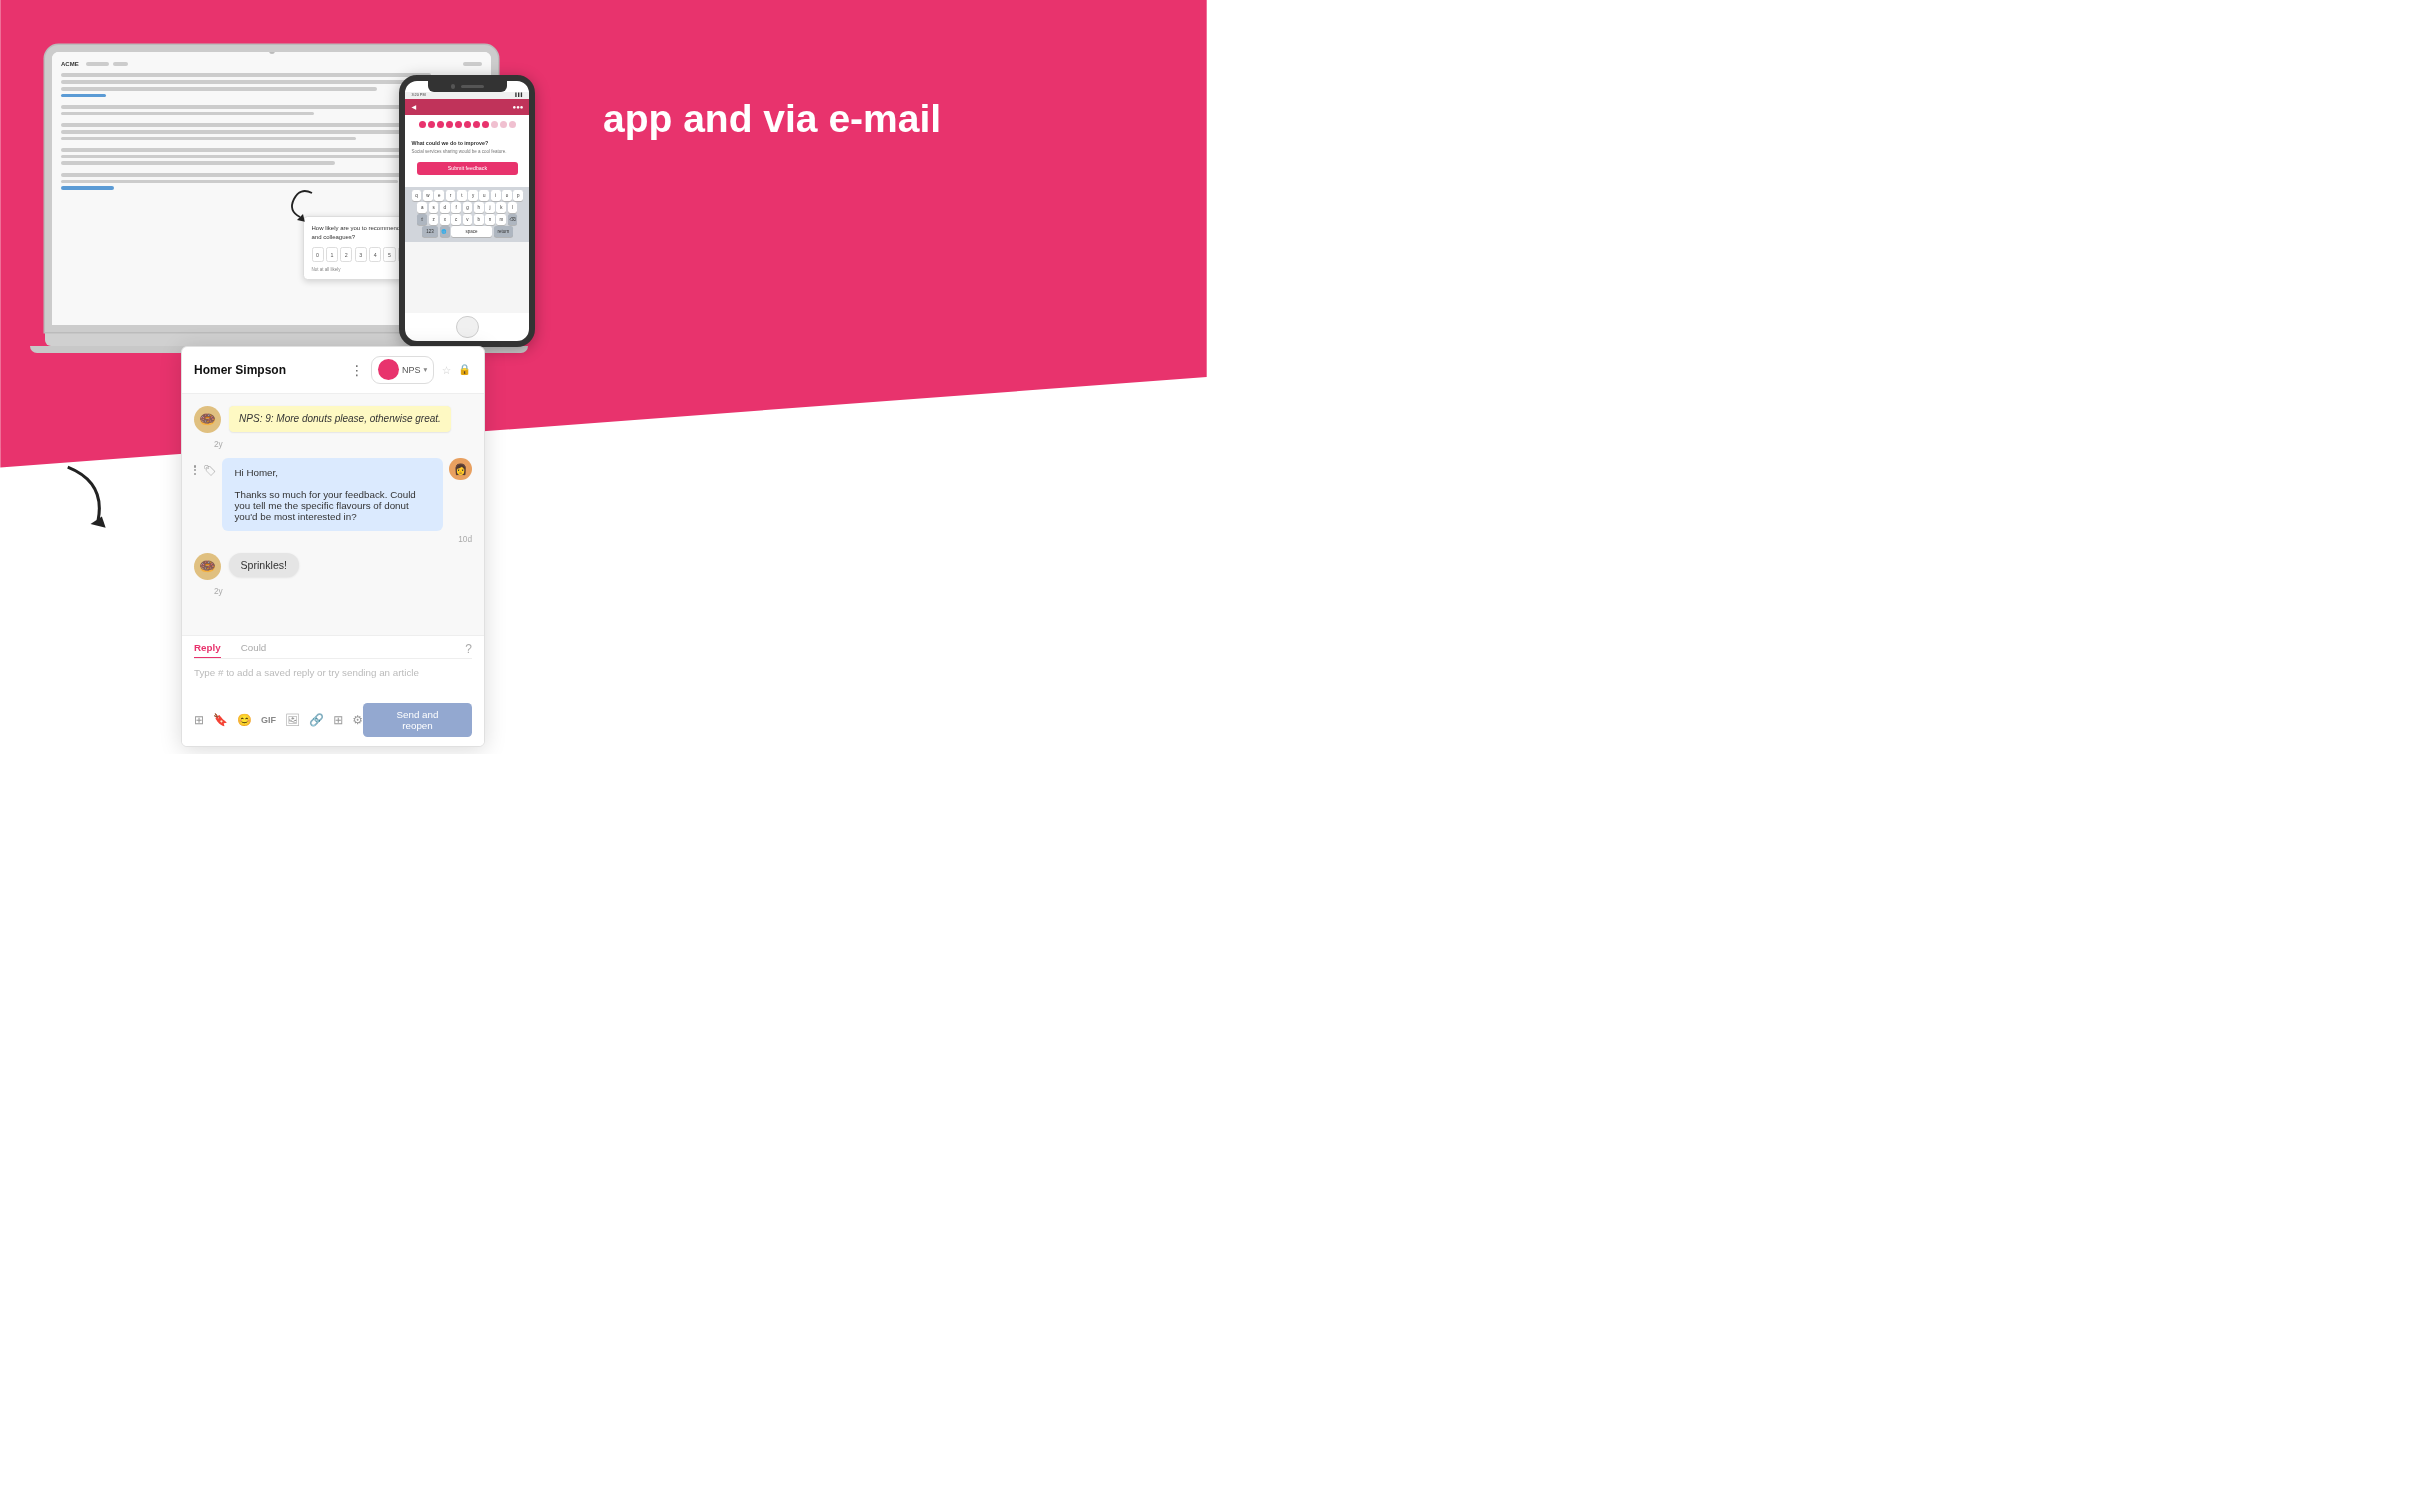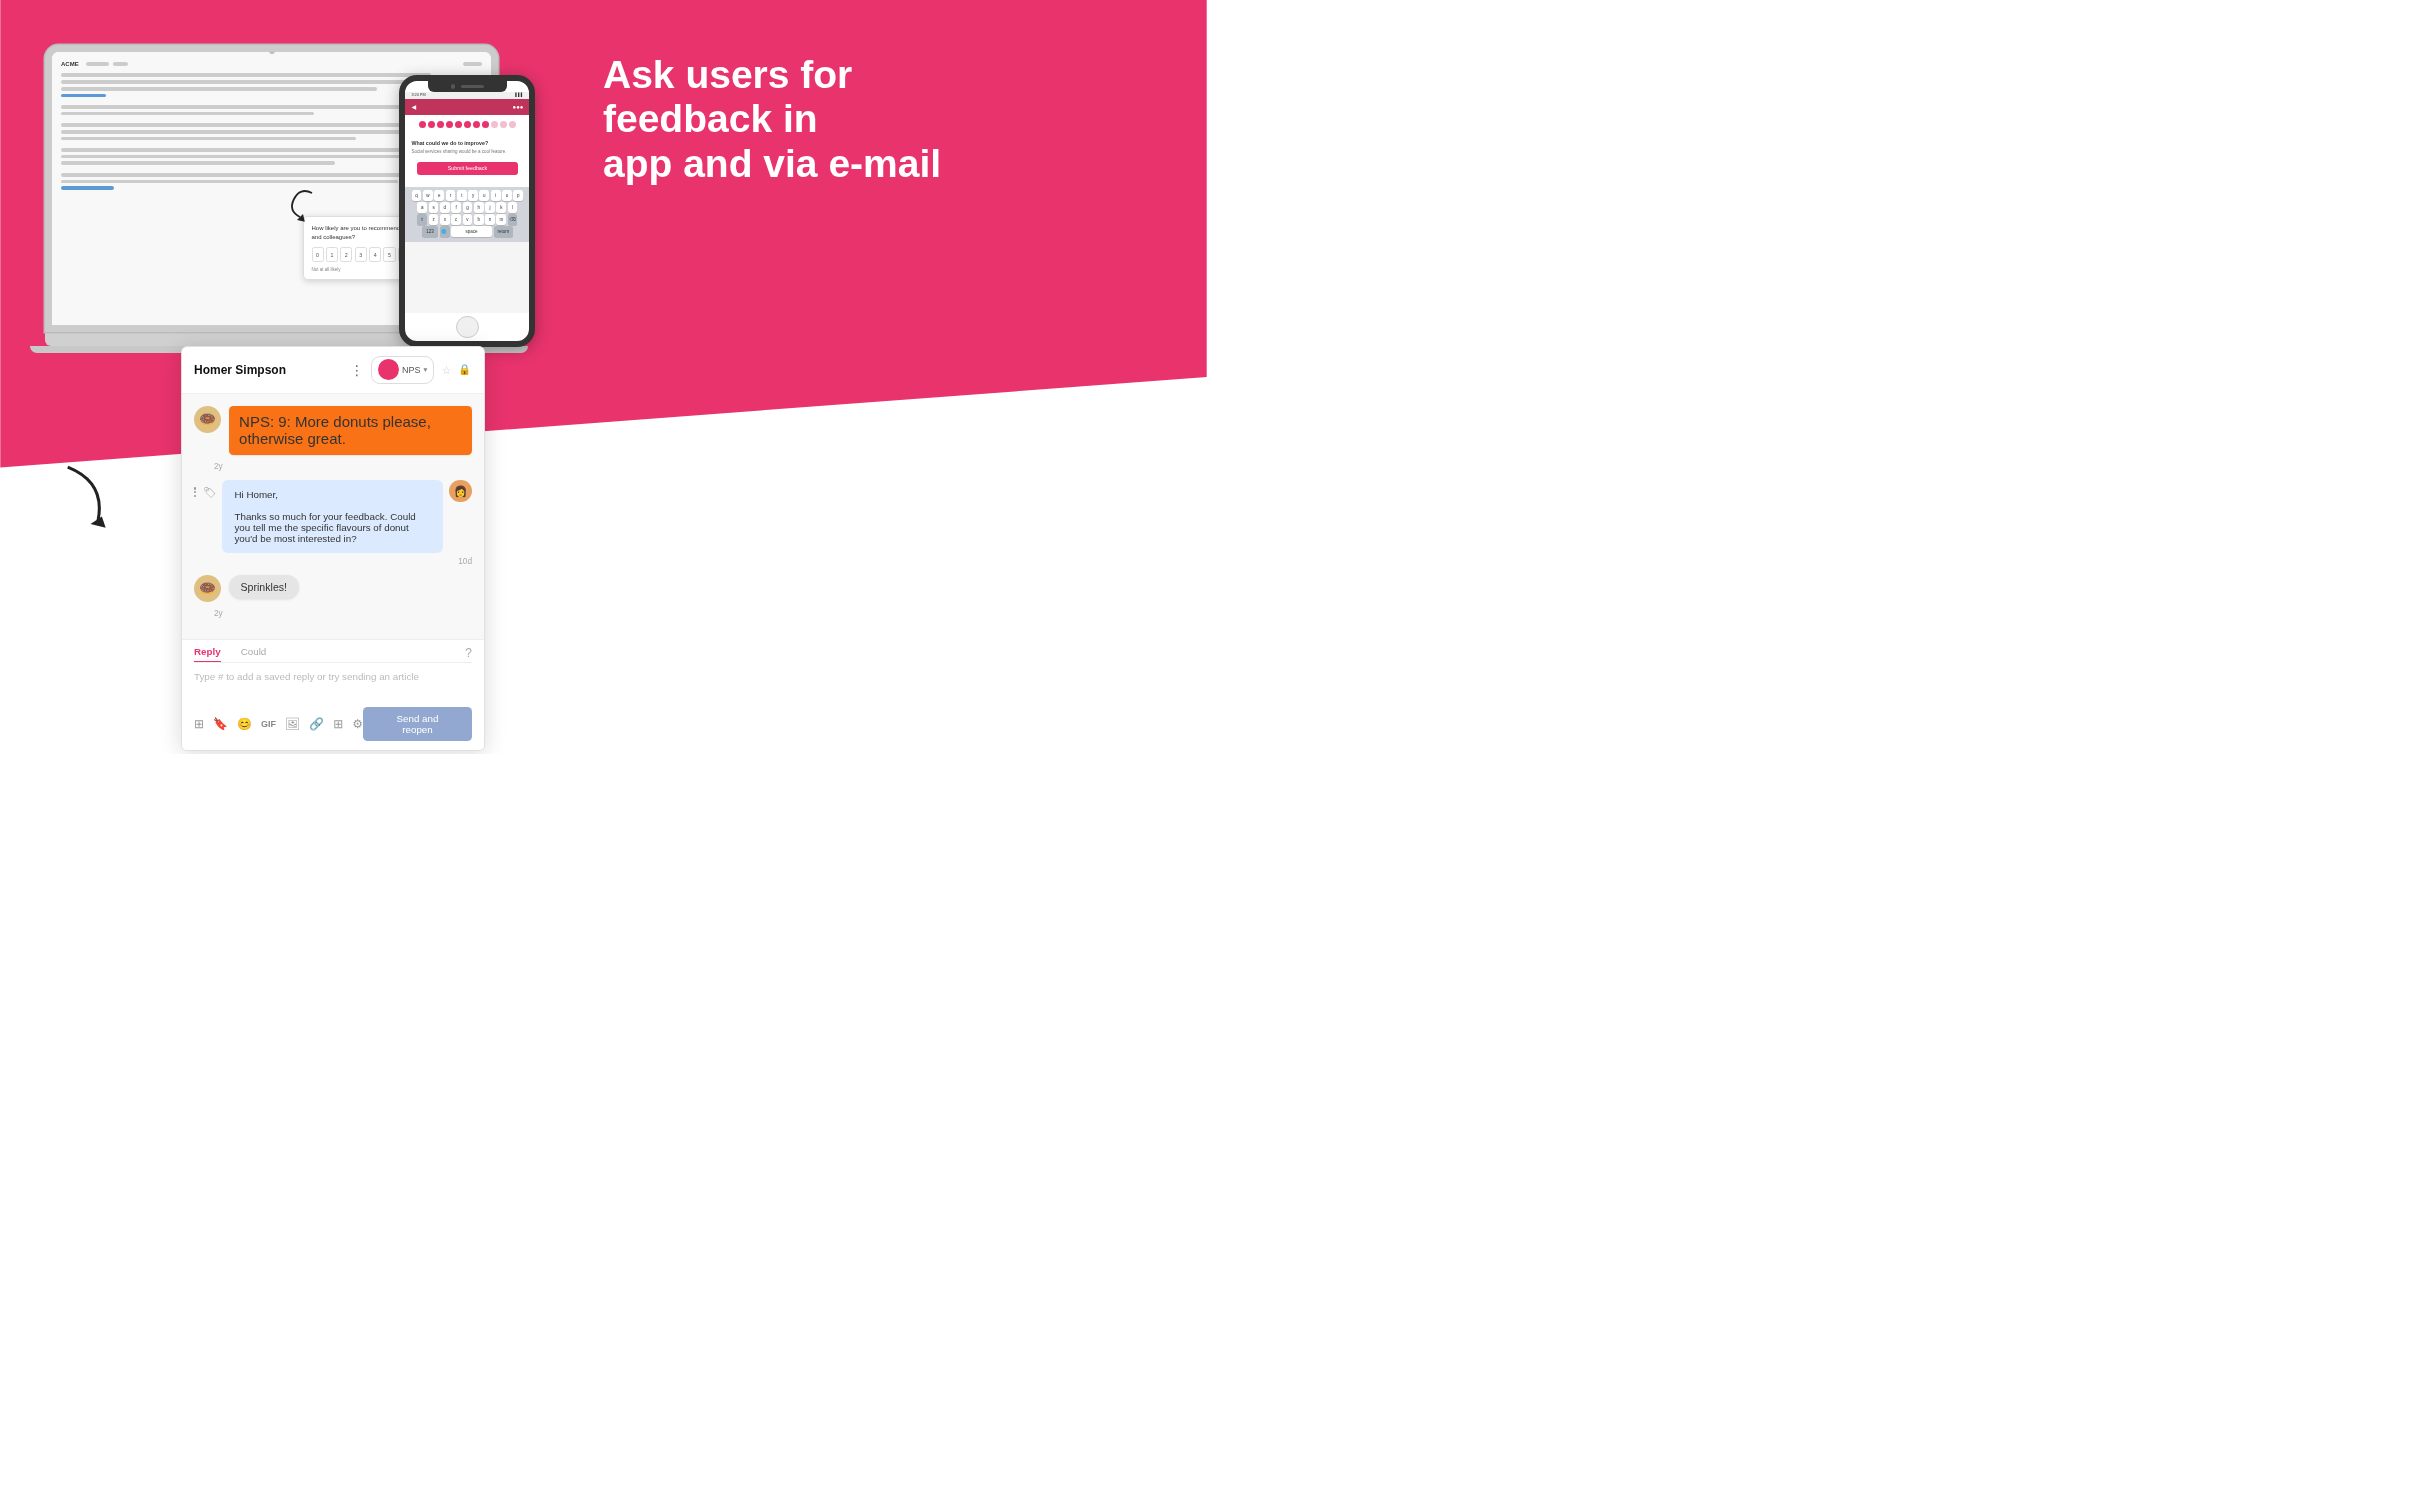--- a/index.html
+++ b/index.html
@@ -384,27 +384,28 @@
       border-radius: 50%;
       background: #e0c080;
       flex-shrink: 0;
       display: flex;
       align-items: center;
       justify-content: center;
       font-size: 13.6px;
       overflow: hidden;
     }
     .msg-bubble {
-      background: #f97316;
+      background: #fef9c3;
       border-radius: 4.5px;
       padding: 7.5px 10.6px;
-      font-size: 15px;
+      font-size: 10px;
       color: #333;
       max-width: 256px;
       box-shadow: 0 0.8px 1.5px rgba(0,0,0,0.08);
+      font-style: italic;
     }
     .msg-time {
       font-size: 8.3px;
       color: #aaa;
       margin-top: 3px;
       margin-left: 20px;
       margin-bottom: 9px;
     }
     .msg-time.right {
       text-align: right;
@@ -688,21 +689,21 @@
       </div>
 
       <svg class="arrow-curved" viewBox="0 0 100 100">
         <path d="M 80,20 Q 60,10 50,30 Q 40,50 60,60" stroke="#222" stroke-width="3" fill="none"></path>
         <polygon points="55,65 65,55 68,68" fill="#222"></polygon>
       </svg>
     </div>
 
     <div class="heading-area">
       <div class="main-heading">
-        <span>Ask users for feedback in</span><br>
+        <br>
         <span>app and via e-mail</span>
       </div>
     </div>
   </div>
 
   <div class="bottom-section">
 
     <div style="position:relative;width:91px;flex-shrink:0;padding-top:15px">
       <svg viewBox="0 0 120 120" width="91" height="91">
         <path d="M 30,20 Q 80,40 70,90" stroke="#222" stroke-width="4" fill="none"></path>

